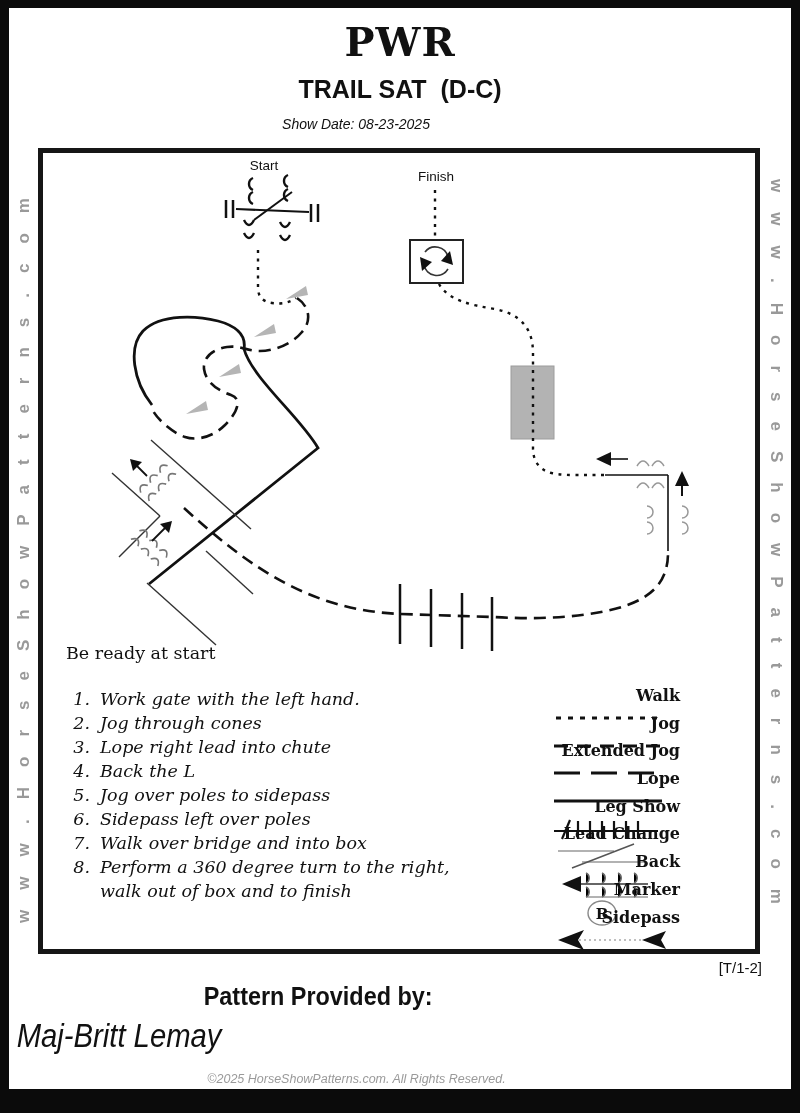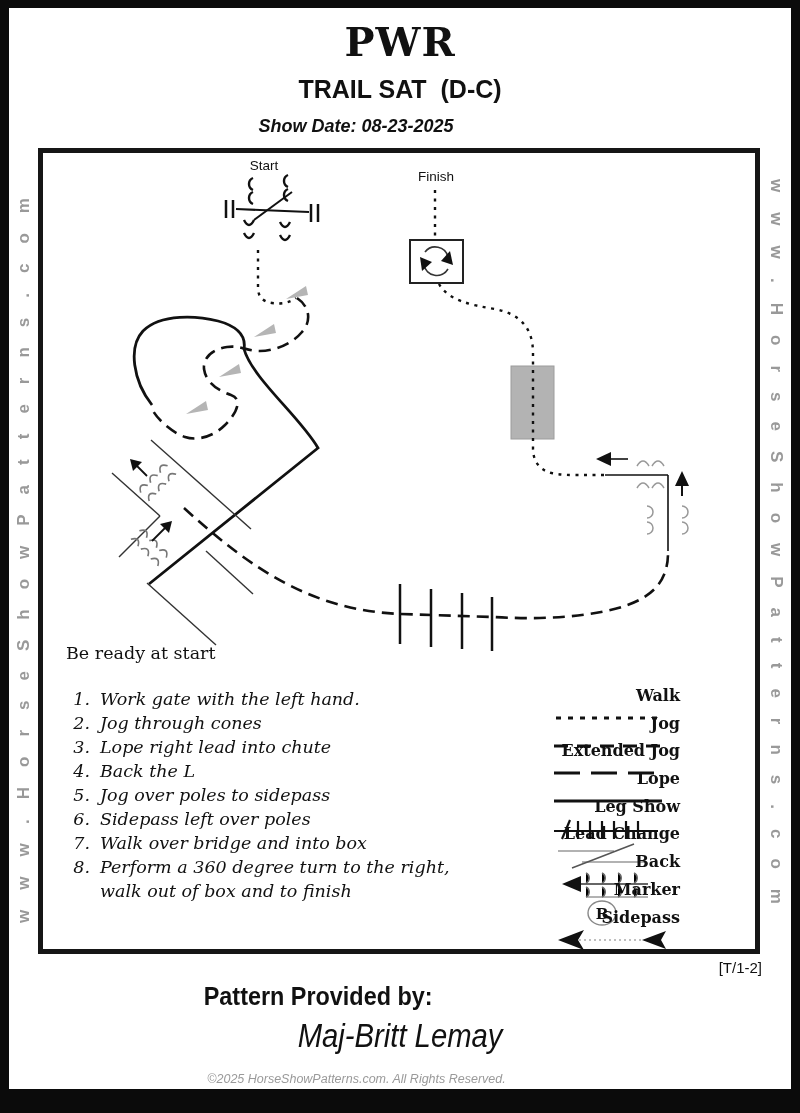--- a/index.html
+++ b/index.html
@@ -9,21 +9,21 @@
   .frame-top{position:absolute;left:0;top:0;width:800px;height:8px;background:#0b0b0b;}
   .frame-left{position:absolute;left:0;top:0;width:9px;height:1113px;background:#0b0b0b;}
   .frame-right{position:absolute;right:0;top:0;width:9px;height:1113px;background:#0b0b0b;}
   .frame-bottom{position:absolute;left:0;top:1089px;width:800px;height:24px;background:#0b0b0b;}
 
   .title{position:absolute;left:0;top:18px;width:800px;text-align:center;
          font-family:"DejaVu Serif","Liberation Serif",serif;font-weight:bold;font-size:40px;letter-spacing:1px;}
   .subtitle{position:absolute;left:0;top:75px;width:800px;text-align:center;
          font-weight:bold;font-size:25px;white-space:pre;}
   .showdate{position:absolute;left:0;top:116px;width:712px;text-align:center;
-         font-style:italic;font-size:18px;font-weight:bold;}
+         font-style:italic;font-size:14px;}
 
   .diagram-border{position:absolute;left:38px;top:148px;width:712px;height:796px;
          border:5px solid #161616;background:#fff;}
 
   .course-svg{position:absolute;left:0;top:148px;}
 
   
   .side{position:absolute;top:148px;height:806px;display:flex;align-items:center;justify-content:center;
         writing-mode:vertical-rl;font-weight:bold;font-size:17px;letter-spacing:20px;color:#999;}
   .side-left{left:9px;width:30px;transform:rotate(180deg);}
@@ -38,21 +38,21 @@
 
   .legend{position:absolute;left:462px;top:686px;width:296px;}
   .lrow{display:flex;align-items:center;height:27.7px;flex-direction:column;}
   .llabel{width:152px;text-align:right;margin-right:12px;
         font-family:"DejaVu Serif","Liberation Serif",serif;font-weight:bold;font-size:16px;white-space:nowrap;}
   .lsym{flex:0 0 auto;}
 
   .refcode{position:absolute;right:38px;top:959px;font-weight:normal;font-size:15px;}
   .providedby{position:absolute;left:0;top:981px;width:636px;text-align:center;}
   .providedby span{display:inline-block;transform:scaleX(.9);font-weight:bold;font-size:26px;}
-  .provider{position:absolute;left:0;top:1016px;width:800px;text-align:center;}
+  .provider{position:absolute;left:0;top:1016px;width:800px;text-align:left;}
   .provider span{display:inline-block;transform:scaleX(.86);font-style:italic;font-size:34px;}
   .copyright{position:absolute;left:0;top:1072px;width:713px;text-align:center;
         font-style:italic;font-size:12.5px;color:#9a9a9a;}
 </style>
 </head>
 <body>
 
 <div id="page">
 
   <div class="frame-top"></div>

